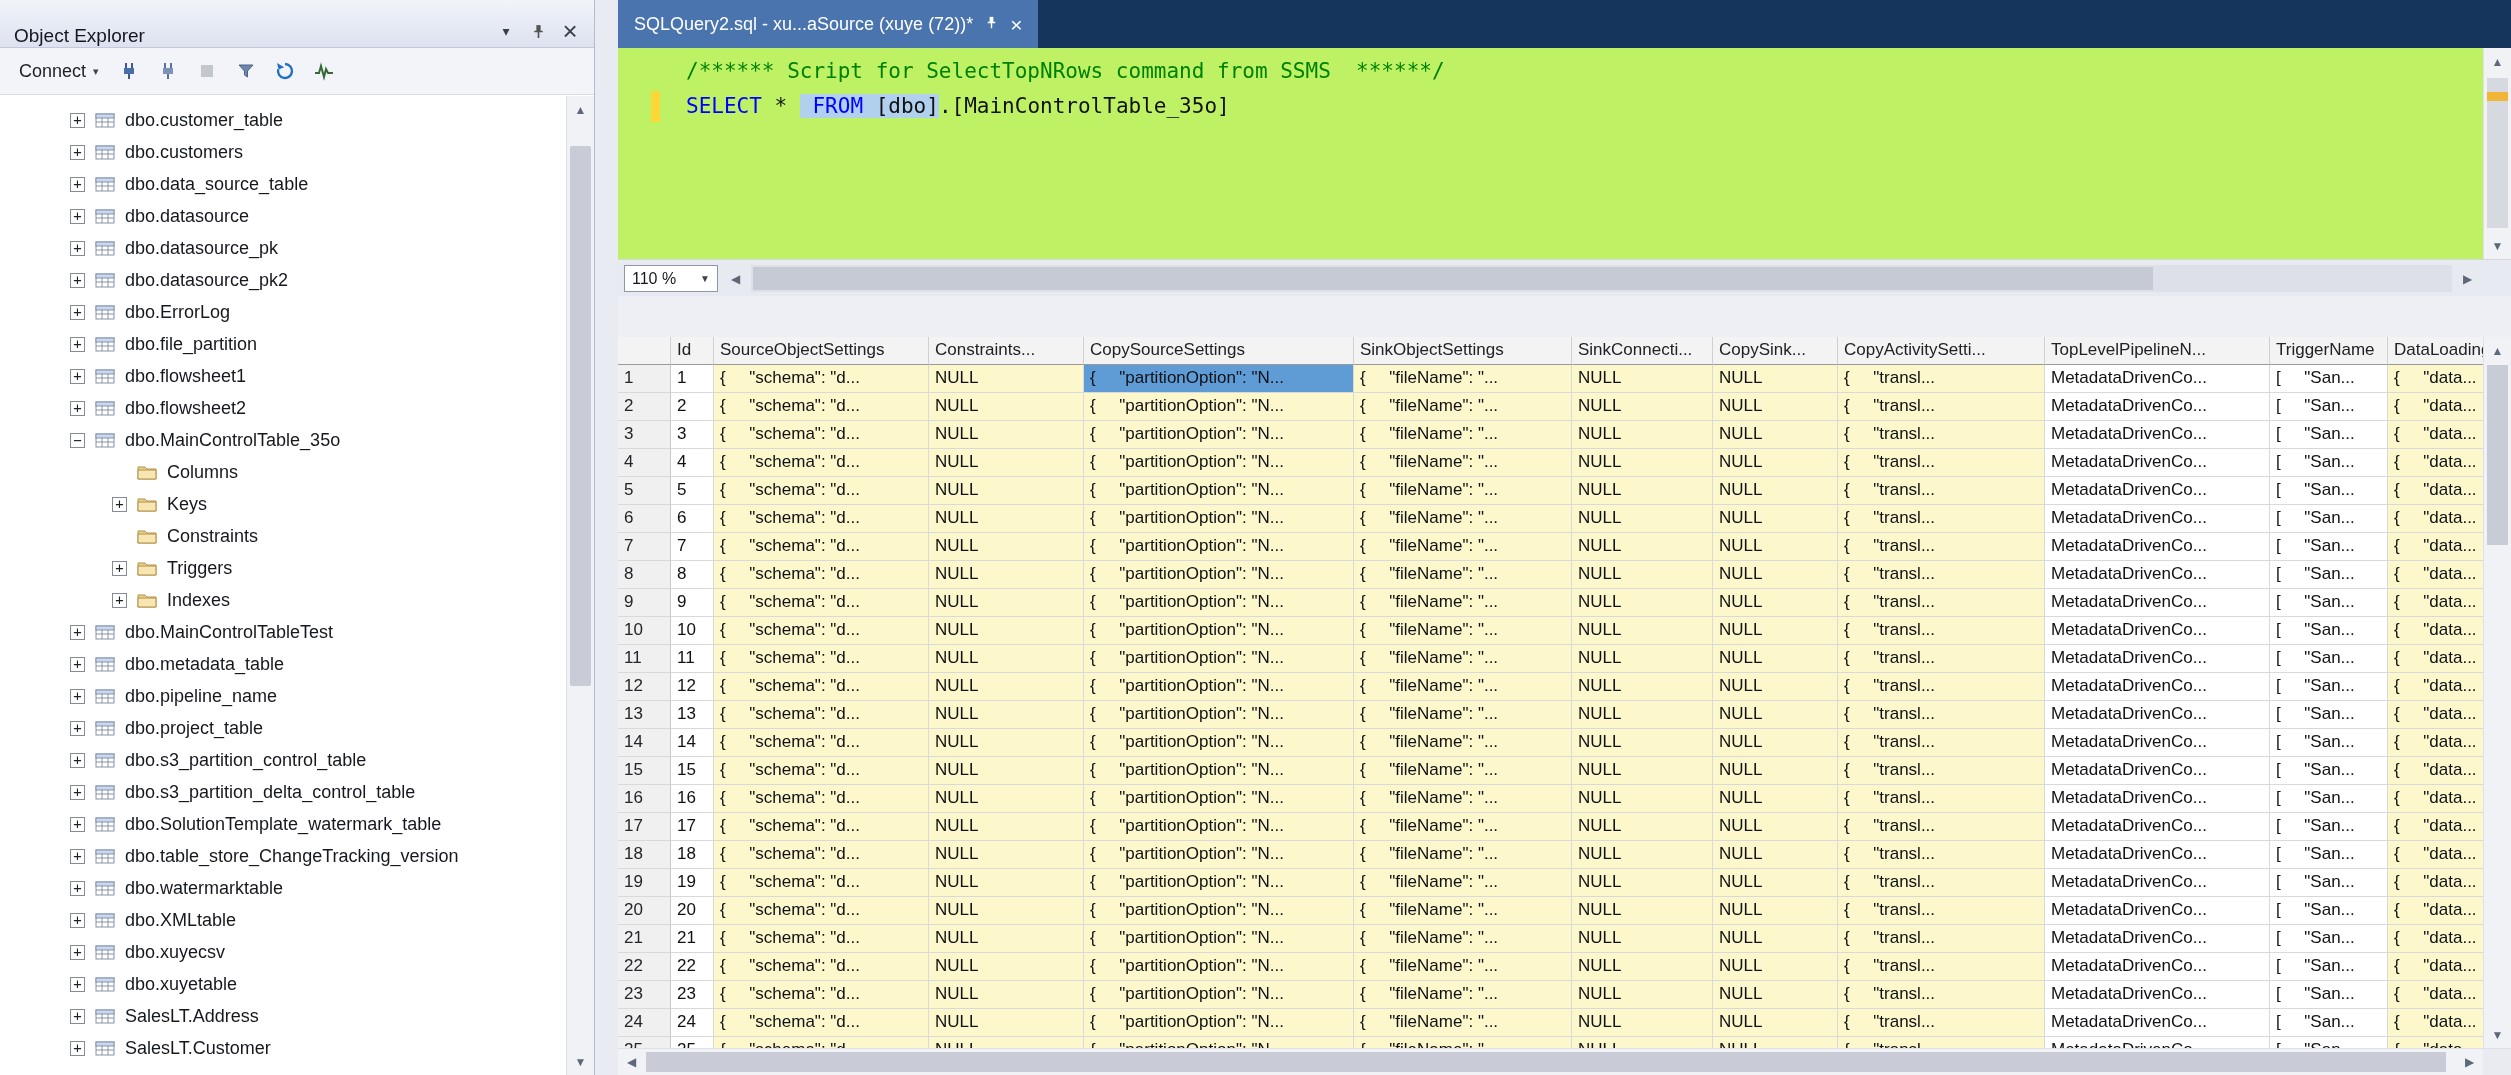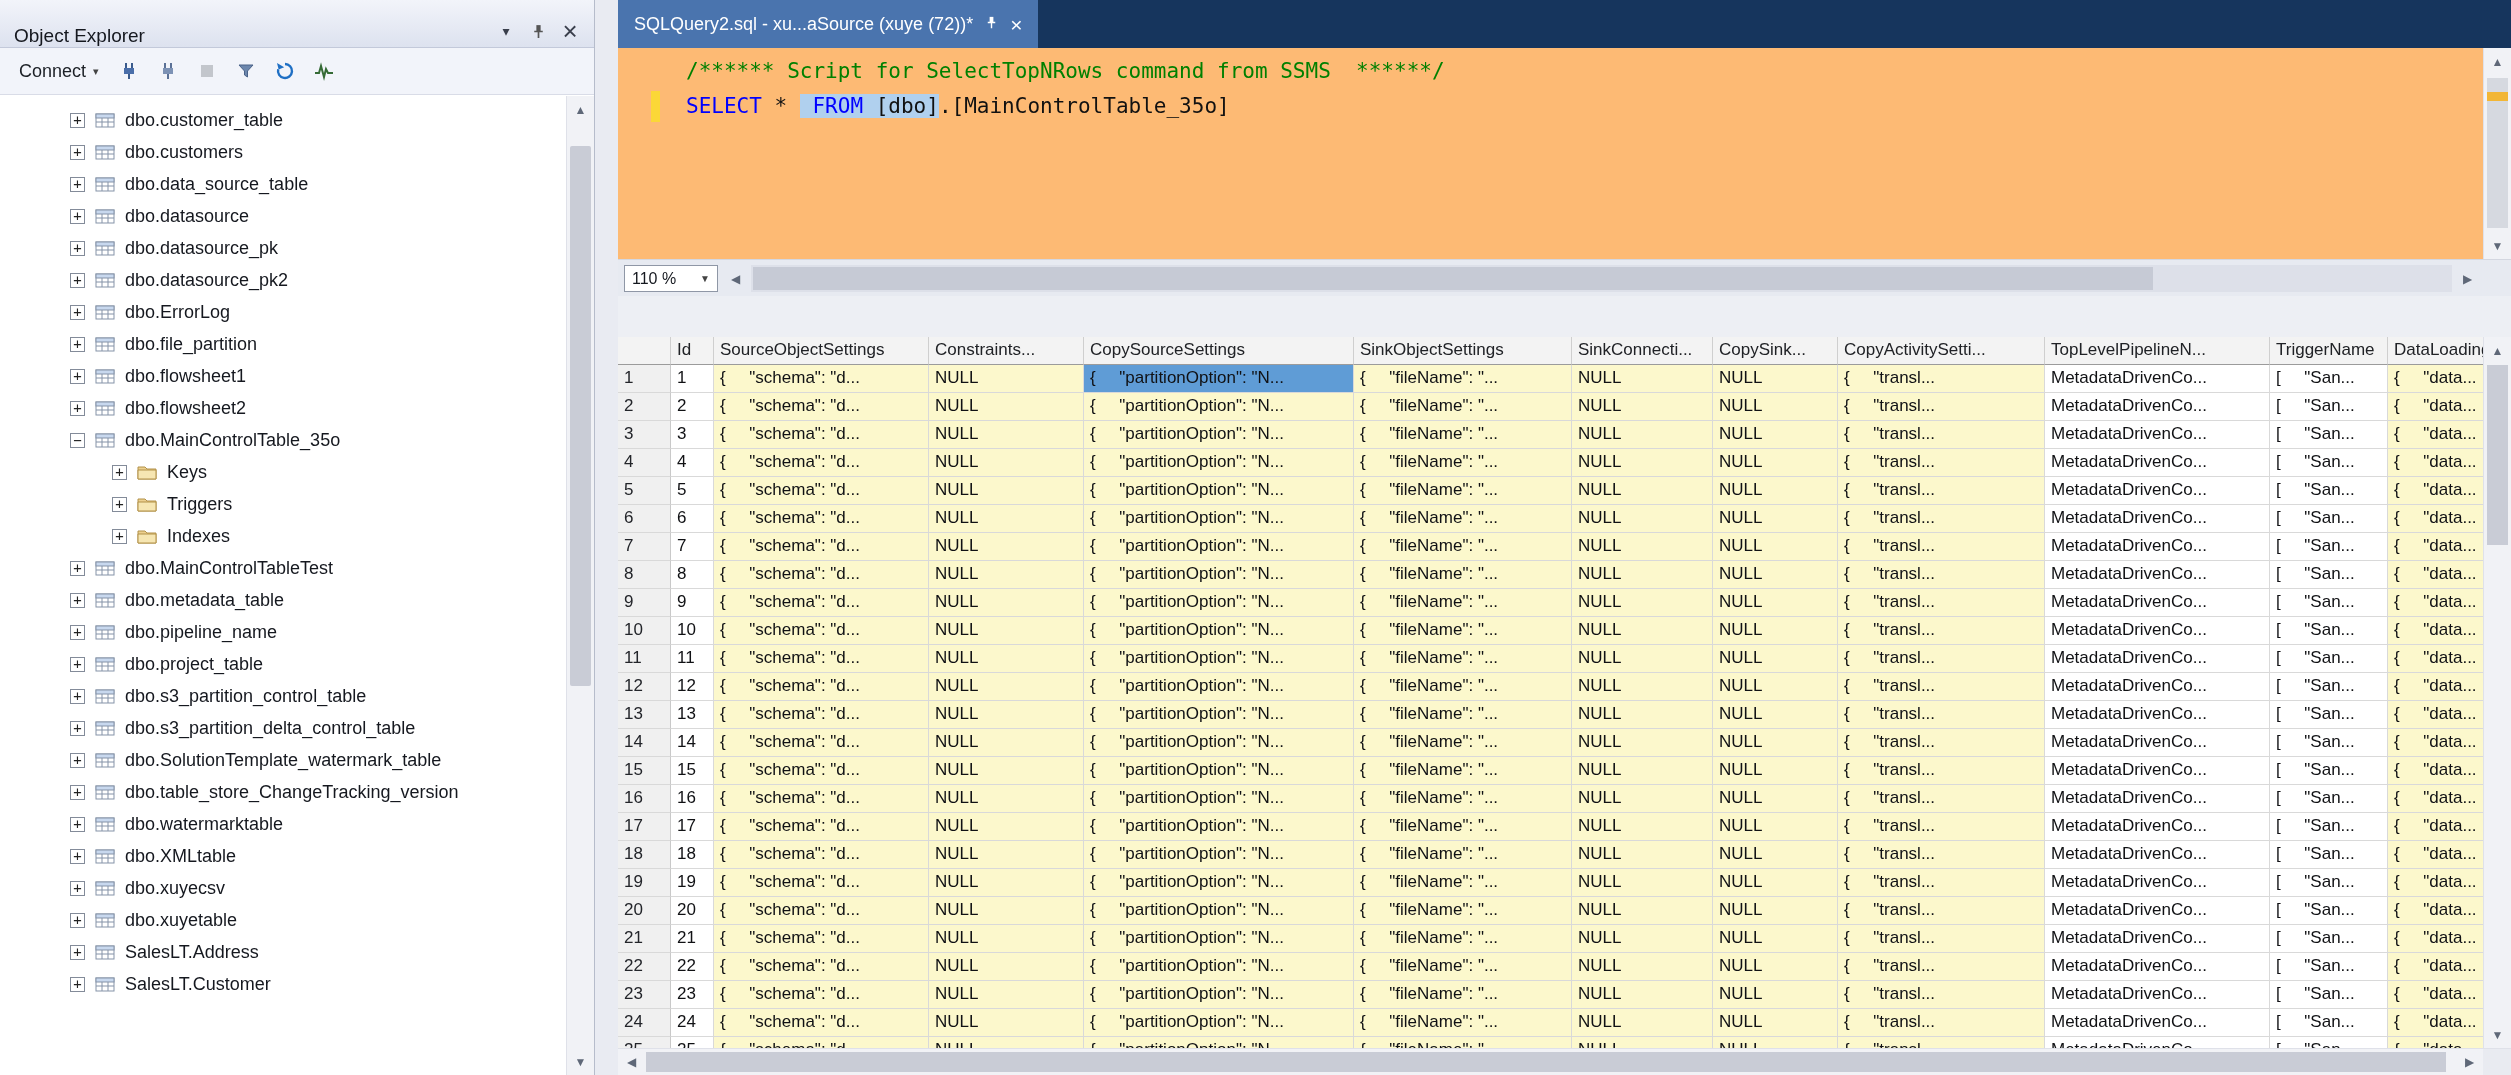--- a/index.html
+++ b/index.html
@@ -31,21 +31,21 @@
 
   
   .workspace{position:absolute;left:618px;top:0;right:0;bottom:0;background:#edeff4}
   .tabstrip{position:absolute;top:0;left:0;right:0;height:48px;background:var(--tabstrip-bg,#16355d);display:flex}
   .doc-tab{display:flex;align-items:center;padding:0 16px;gap:11px;color:#fff;font-size:18px;white-space:nowrap}
   .doc-tab.active{background:var(--active-tab-bg,#4a74ae)}
   .doc-tab.inactive{border-left:1px solid rgba(255,255,255,.14)}
   .tab-close{font-size:21px;line-height:1;color:#fff}
 
   
-  .editor{position:absolute;top:48px;left:0;right:0;height:211px;background:#fdba74}
+  .editor{position:absolute;top:48px;left:0;right:0;height:211px;background:#bef264}
   .code{position:absolute;inset:0 28px 0 0;overflow:hidden;font-family:"DejaVu Sans Mono",monospace;font-size:21px;white-space:pre;padding-top:6px;color:#111}
   .cline{height:35px;line-height:35px;padding-left:68px;position:relative}
   .change-bar{position:absolute;left:33px;top:2px;width:9px;height:31px;background:var(--change-bar,#fbd737)}
   .kw{color:var(--keyword,#0000ff)}
   .cmt{color:var(--comment,#008000)}
   .selspan{background:var(--selection-bg,#b0d0ee)}
   .ed-vscroll{position:absolute;top:0;right:0;width:28px;bottom:0;background:#f1f2f6;border-left:1px solid #dfe1e9}
   .ed-vthumb{position:absolute;left:3px;right:3px;top:30px;height:150px;background:#d6d9e0}
   .ed-mark{position:absolute;left:3px;right:3px;top:44px;height:9px;background:#f2b636}
 
@@ -275,28 +275,48 @@
             <rect x="2" y="4" width="18" height="13" fill="#ffffff" stroke="#8593a8"></rect>
             <rect x="2" y="4" width="18" height="4" fill="#c8d8ee" stroke="#8593a8"></rect>
             <line x1="8" y1="8" x2="8" y2="17" stroke="#8593a8"></line>
             <line x1="14" y1="8" x2="14" y2="17" stroke="#8593a8"></line>
             <line x1="2" y1="12" x2="20" y2="12" stroke="#8593a8"></line>
           </svg>
         </span>
         <span class="tree-label">dbo.MainControlTable_35o</span>
       </div>
       <div class="tree-row lvl2">
-        <span class="expander">+</span>
+        <span class="expander none">+</span>
         <span class="titem-icon">
           <svg width="22" height="20" viewBox="0 0 22 20">
             <path d="M2 5 h7 l2 2 h9 v10 h-18 z" fill="#ecd08f" stroke="#b29149"></path>
             <path d="M2 8 h18 v9 h-18 z" fill="#f6e6b2" stroke="#b29149"></path>
           </svg>
         </span>
+        <span class="tree-label">Columns</span>
+      </div>
+      <div class="tree-row lvl2">
+        <span class="expander">+</span>
+        <span class="titem-icon">
+          <svg width="22" height="20" viewBox="0 0 22 20">
+            <path d="M2 5 h7 l2 2 h9 v10 h-18 z" fill="#ecd08f" stroke="#b29149"></path>
+            <path d="M2 8 h18 v9 h-18 z" fill="#f6e6b2" stroke="#b29149"></path>
+          </svg>
+        </span>
         <span class="tree-label">Keys</span>
+      </div>
+      <div class="tree-row lvl2">
+        <span class="expander none">+</span>
+        <span class="titem-icon">
+          <svg width="22" height="20" viewBox="0 0 22 20">
+            <path d="M2 5 h7 l2 2 h9 v10 h-18 z" fill="#ecd08f" stroke="#b29149"></path>
+            <path d="M2 8 h18 v9 h-18 z" fill="#f6e6b2" stroke="#b29149"></path>
+          </svg>
+        </span>
+        <span class="tree-label">Constraints</span>
       </div>
       <div class="tree-row lvl2">
         <span class="expander">+</span>
         <span class="titem-icon">
           <svg width="22" height="20" viewBox="0 0 22 20">
             <path d="M2 5 h7 l2 2 h9 v10 h-18 z" fill="#ecd08f" stroke="#b29149"></path>
             <path d="M2 8 h18 v9 h-18 z" fill="#f6e6b2" stroke="#b29149"></path>
           </svg>
         </span>
         <span class="tree-label">Triggers</span>

